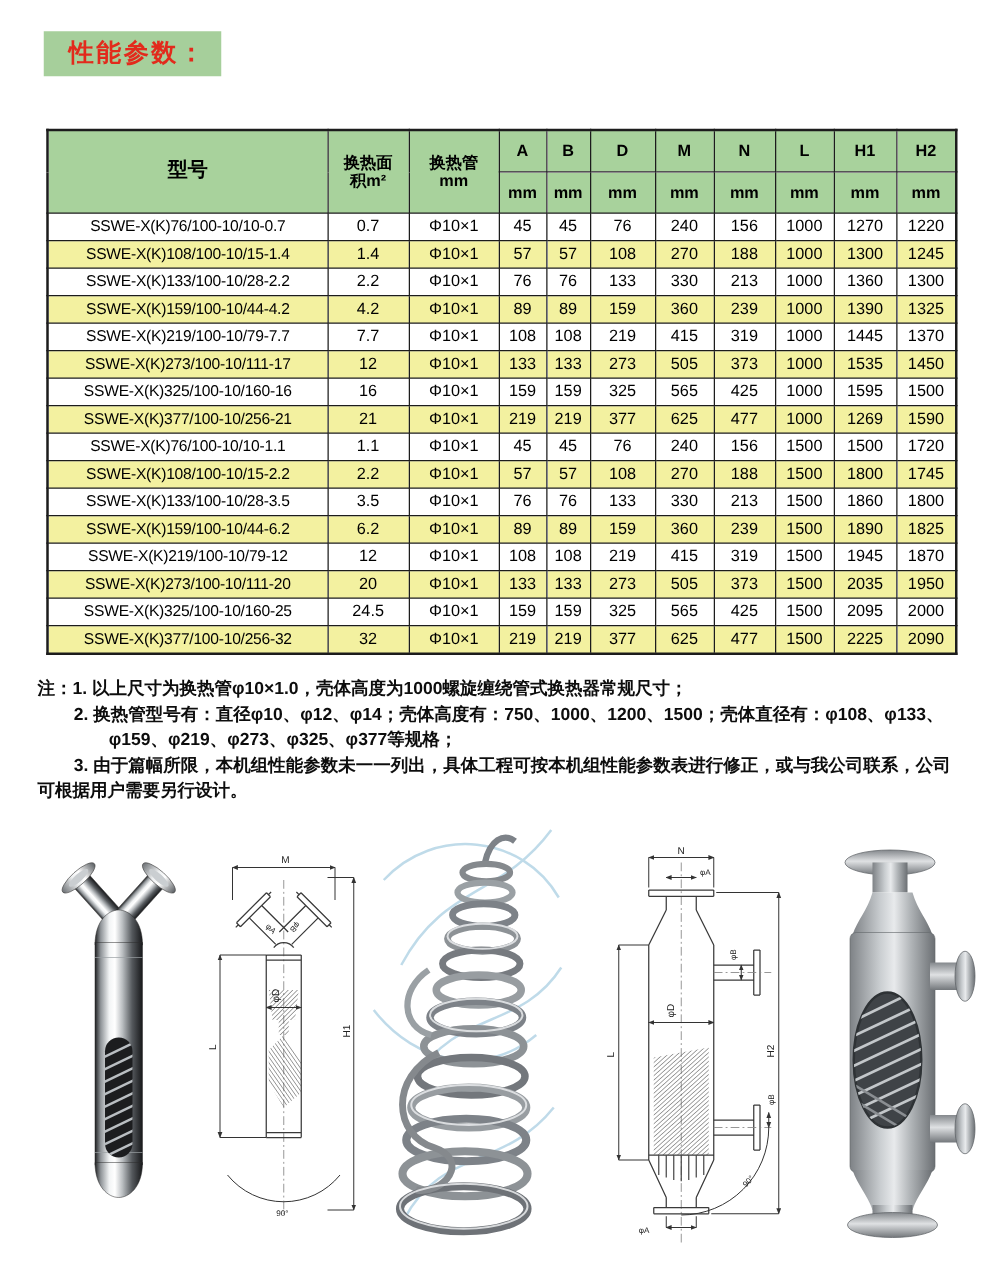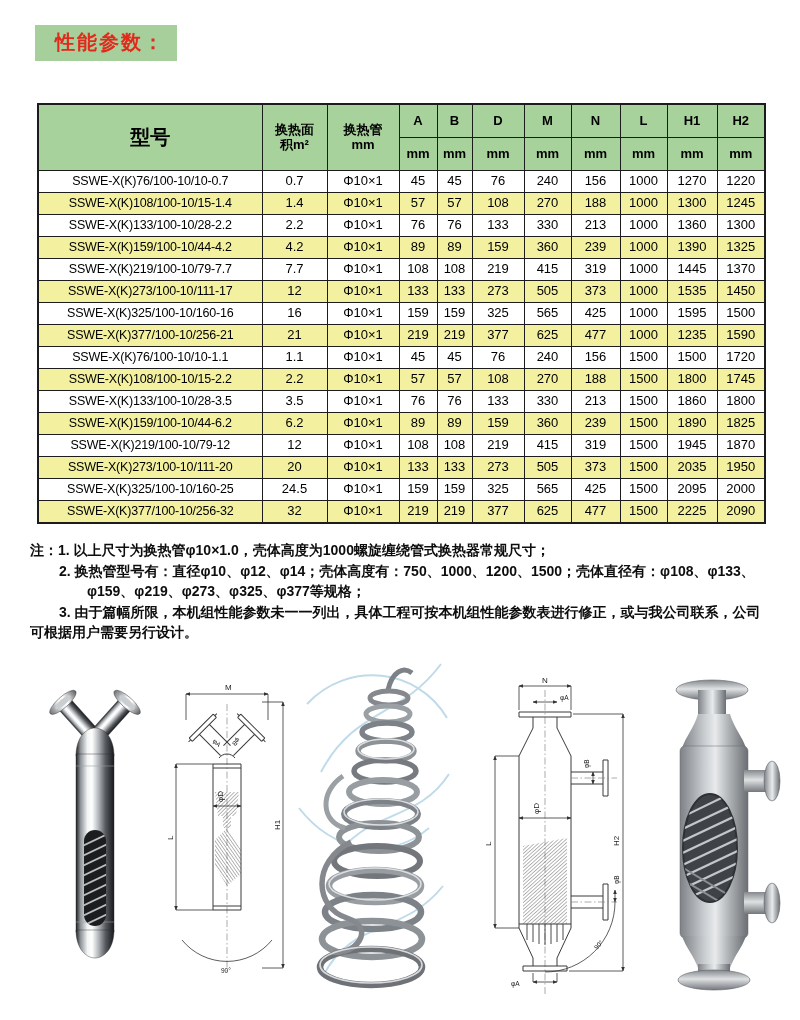--- a/index.html
+++ b/index.html
@@ -23,21 +23,21 @@
     border:2px solid #1c1c1c;
   }
   .param-table th,.param-table td{
     border:1px solid #1c1c1c;text-align:center;vertical-align:middle;
     padding:0;overflow:hidden;white-space:nowrap;line-height:1.15;
   }
   .param-table thead th{
     background:var(--header-green,#a8d29c);
     font-weight:bold;font-size:13px;height:32px;color:#000;
   }
-  .param-table thead th.big{font-size:20px;}
+  .param-table thead th.big{font-size:16px;}
   .param-table tbody td{height:21px;font-size:13px;background:#ffffff;color:#000;}
   .param-table tbody td.model{font-size:12.5px;letter-spacing:-0.2px;}
   .param-table tbody tr.alt td{background:var(--row-yellow,#f3f1a0);}
   .hdr-2line span{display:block;}
   
   .notes{
     position:absolute;left:30px;top:540px;width:748px;
     font-size:14px;font-weight:bold;line-height:20.5px;color:#0d0d0d;
   }
   .note-line.indent-0{padding-left:0;}
@@ -208,21 +208,21 @@
         <tr class="alt">
       <td class="model">SSWE-X(K)377/100-10/256-21</td>
       <td>21</td>
       <td>Φ10×1</td>
       <td>219</td>
       <td>219</td>
       <td>377</td>
       <td>625</td>
       <td>477</td>
       <td>1000</td>
-      <td>1235</td>
+      <td>1269</td>
       <td>1590</td>
     </tr>
         <tr>
       <td class="model">SSWE-X(K)76/100-10/10-1.1</td>
       <td>1.1</td>
       <td>Φ10×1</td>
       <td>45</td>
       <td>45</td>
       <td>76</td>
       <td>240</td>

